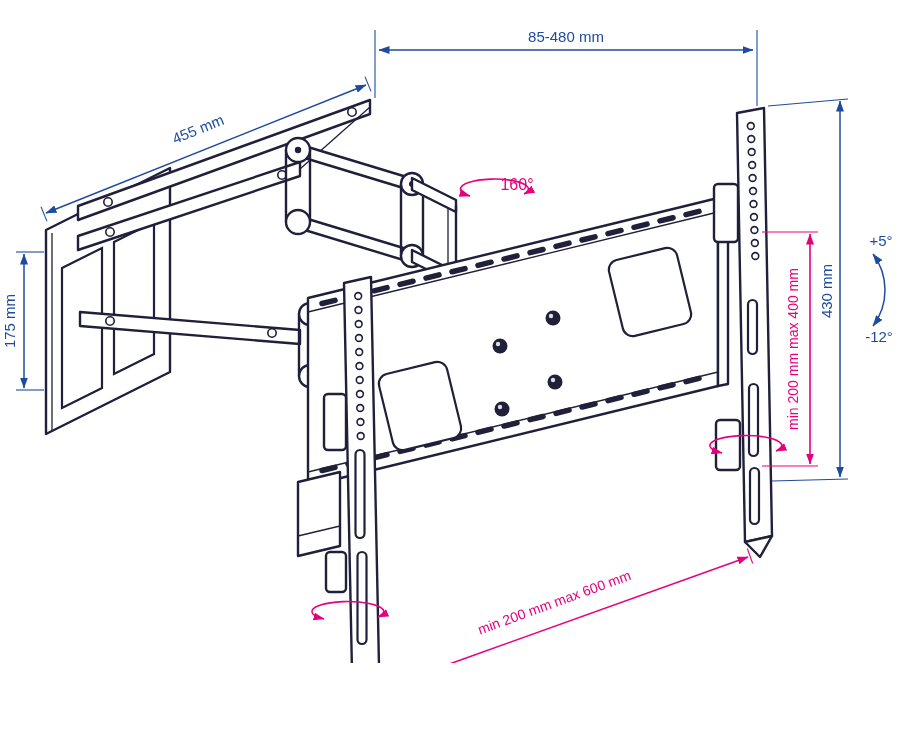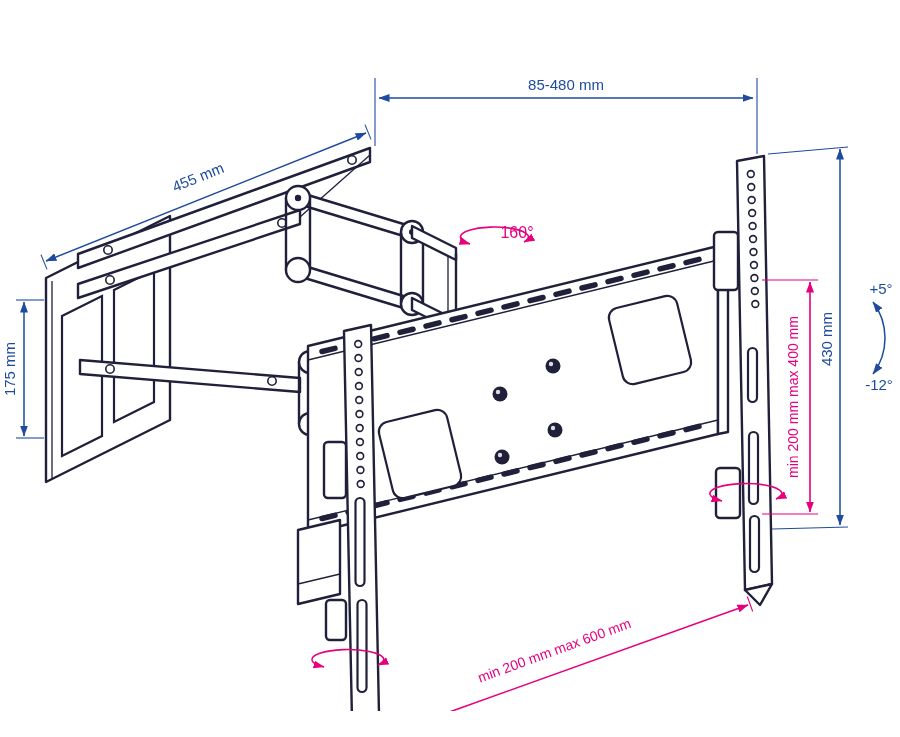--- a/index.html
+++ b/index.html
@@ -1,16 +1,16 @@
 <!DOCTYPE html>
 <html><head>
 <meta charset="utf-8">
 <style>
   html,body{margin:0;padding:0;background:#ffffff;}
-  .canvas{width:900px;height:663px;background:#ffffff;position:relative;overflow:hidden;margin-top:48px;}
+  .canvas{width:900px;height:663px;background:#ffffff;position:relative;overflow:hidden;}
   svg{display:block;}
   
   .st  {stroke:#20203a;stroke-width:2.4;fill:#ffffff;stroke-linejoin:round;}
   .stn {stroke:#20203a;stroke-width:2.4;fill:none;stroke-linejoin:round;stroke-linecap:round;}
   .thin{stroke:#20203a;stroke-width:1.3;fill:none;}
   .hole{fill:#ffffff;stroke:#20203a;stroke-width:1.6;}
   .cut {fill:#ffffff;stroke:#20203a;stroke-width:2.2;}
   .slotseg{stroke:#20203a;stroke-width:5.5;stroke-linecap:round;fill:none;}
   .screwOut{fill:#20203a;stroke:none;}
   .screwHi{fill:#ffffff;opacity:.85;stroke:none;}

